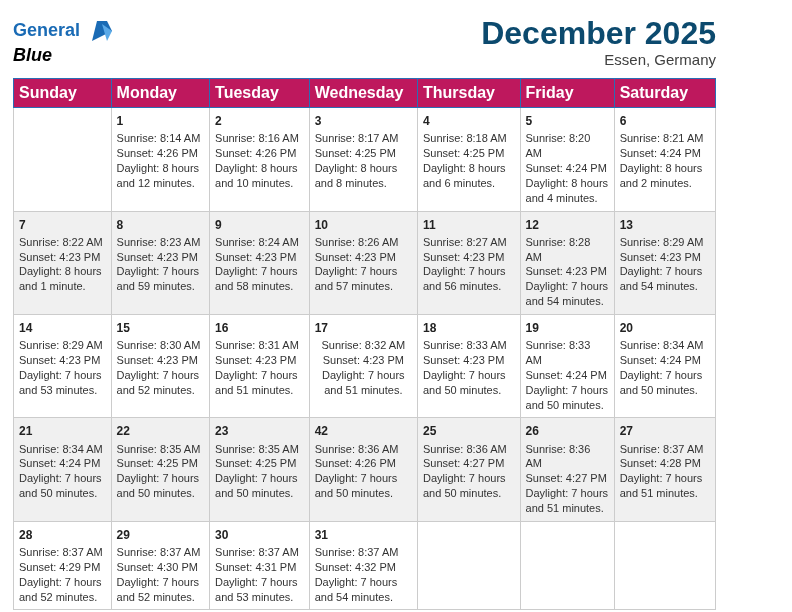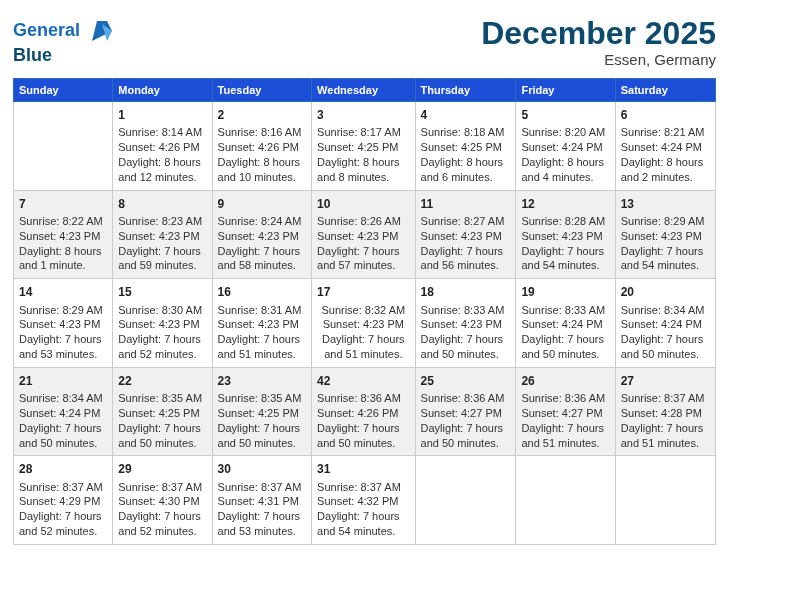--- a/index.html
+++ b/index.html
@@ -50,25 +50,25 @@
     .location {
       font-size: 15px;
       color: #404040;
     }
     table {
       width: 100%;
       border-collapse: collapse;
       font-size: 10px;
     }
     thead tr th {
-      background-color: #1d4ed8;
+      background-color: #be185d;
       color: #fff;
       text-align: left;
       padding: 5px 5px;
-      font-size: 11px;
+      font-size: 16px;
       font-weight: bold;
       border: 1px solid #2a6db5;
     }
     tbody tr {
       border-bottom: 1px solid #ccc;
     }
     tbody tr:nth-child(odd) {
       background: #fff;
     }
     tbody tr:nth-child(even) {
@@ -102,21 +102,21 @@
   <div class="header">
     <div class="logo">
       <div>
         <div class="logo-text">
           <span>General</span>
           <svg class="logo-icon" viewBox="0 0 30 30" style="display:inline-block;vertical-align:middle;">
             <polygon points="5,25 25,15 20,5 10,5" fill="#1a6bb5"></polygon>
             <polygon points="15,8 25,15 20,25" fill="#5baae8"></polygon>
           </svg>
           <br>
-          <span style="color:#0c4a6e;">Blue</span>
+          <span style="color:#000000;font-style:italic;">Blue</span>
         </div>
       </div>
     </div>
     <div class="title-block">
       <div class="month-title">December 2025</div>
       <div class="location">Essen, Germany</div>
     </div>
   </div>
 
   <table>

